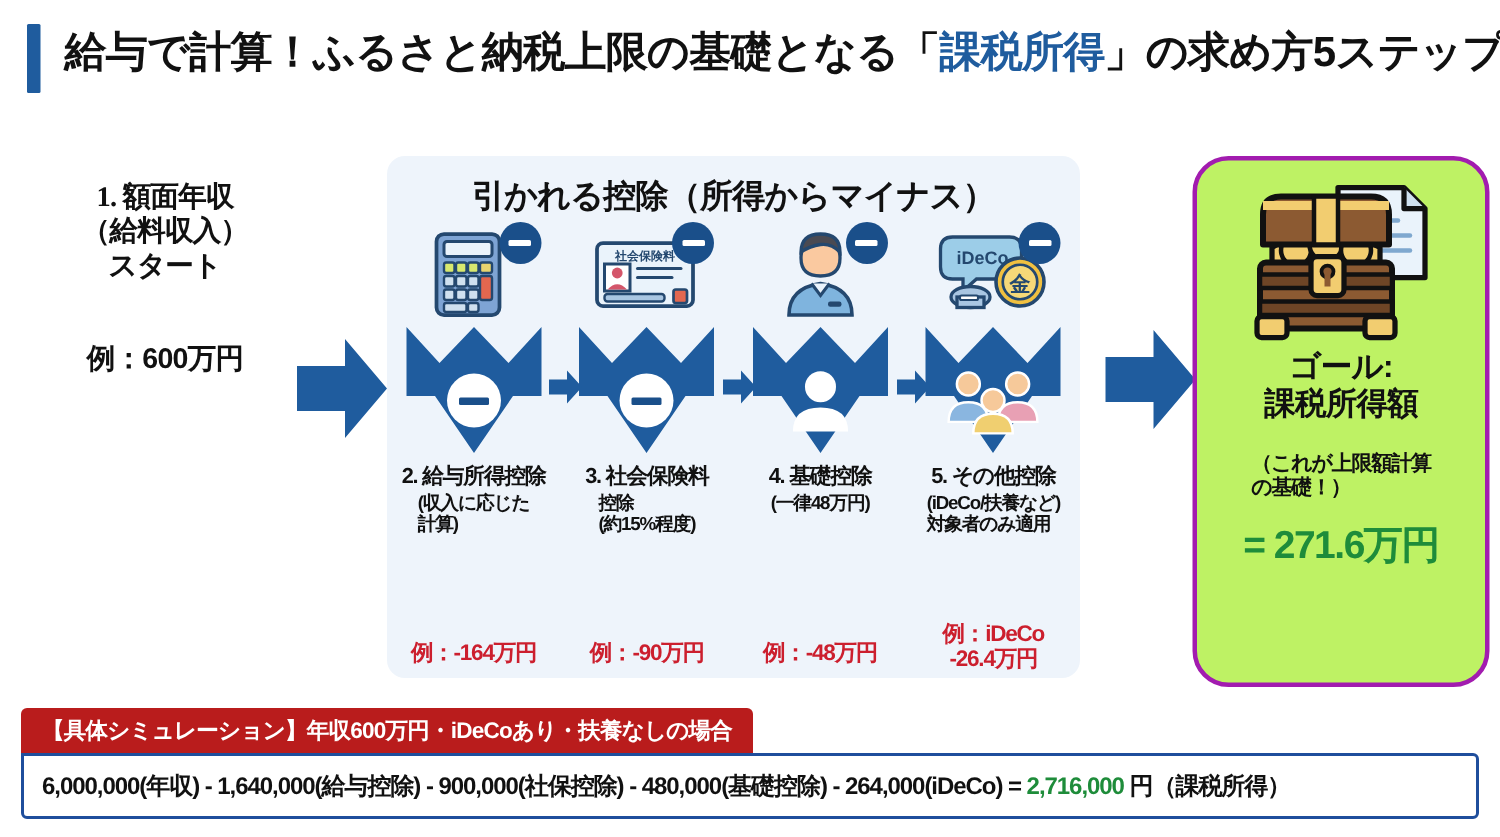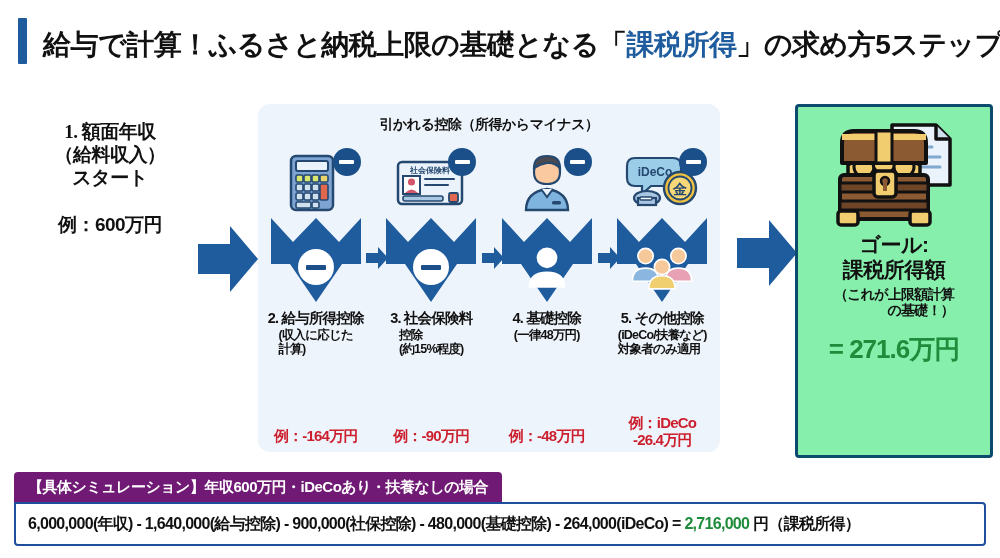--- a/index.html
+++ b/index.html
@@ -7,44 +7,44 @@
     width:1000px;height:558px;
     background:#ffffff;
     font-family:"Liberation Sans","DejaVu Sans",sans-serif;
     color:#111111;
     overflow:hidden;
     position:relative;
   }
   .stage{position:relative;width:1000px;height:558px;}
 
   
-  .title-row{position:absolute;left:18px;top:16px;width:964px;height:48px;display:flex;align-items:flex-end;}
+  .title-row{position:absolute;left:18px;top:16px;width:964px;height:48px;display:flex;align-items:flex-start;}
   .title-bar{width:9px;height:46px;background:#1f5c9e;flex:0 0 auto;border-radius:1px;}
   .title-text{margin-left:16px;font-size:28px;font-weight:bold;letter-spacing:-0.5px;white-space:nowrap;color:#111;}
   .title-text .hl{color:#1f5c9e;}
 
   
   .left-block{position:absolute;left:22px;top:112px;width:176px;text-align:center;}
   .doc-icon{width:122px;height:128px;margin:0 auto;position:relative;}
   .left-label{margin-top:8px;font-size:19px;font-weight:bold;line-height:1.22;letter-spacing:-0.5px;font-family:Liberation Serif, serif;}
-  .left-example{margin-top:22px;font-size:19px;font-weight:bold;letter-spacing:-0.5px;}
+  .left-example{margin-top:36px;font-size:19px;font-weight:bold;letter-spacing:-0.5px;}
 
   
   .big-arrow{position:absolute;width:64px;height:74px;}
   .big-arrow svg{display:block;width:100%;height:100%;}
   #arrow-left{left:196px;top:222px;}
   #arrow-right{left:735px;top:216px;}
 
   
   .mid-panel{
     position:absolute;left:258px;top:104px;width:462px;height:348px;
     background:#eef4fb;border-radius:12px;
   }
   .mid-title{position:absolute;left:0;top:12px;width:462px;text-align:center;
-    font-size:14px;font-weight:bold;letter-spacing:-0.5px;color:#111;}
+    font-size:22px;font-weight:bold;letter-spacing:-0.5px;color:#111;}
 
   .steps{position:absolute;left:0;top:46px;width:462px;height:300px;display:flex;}
   .step{position:relative;width:115.5px;display:flex;flex-direction:column;align-items:center;}
 
   .step-icon{position:relative;width:74px;height:58px;margin-top:4px;}
   .minus-badge{position:absolute;right:-8px;top:-6px;width:28px;height:28px;border-radius:50%;
     background:#1a4f8a;display:flex;align-items:center;justify-content:center;}
   .minus-badge i{display:block;width:15px;height:4px;background:#ffffff;border-radius:1px;}
 
   .funnel{position:relative;width:94px;height:92px;margin-top:2px;}
@@ -58,30 +58,30 @@
   .step-amount{position:absolute;bottom:6px;left:0;width:115.5px;text-align:center;
     font-size:15px;font-weight:bold;color:#cc1f2e;line-height:1.1;letter-spacing:-0.8px;}
   .step-amount.two{bottom:2px;}
 
   .mini-arrow{position:absolute;top:142px;width:22px;height:24px;}
   .mini-arrow svg{display:block;width:100%;height:100%;}
 
   
   .goal-panel{
     position:absolute;left:795px;top:104px;width:192px;height:348px;
-    background:#86efac;border:3px solid #0c4a6e;border-radius:4px;
+    background:#bef264;border:3px solid #a21caf;border-radius:24px;
     display:flex;flex-direction:column;align-items:center;
   }
   .chest{width:128px;height:112px;margin-top:12px;position:relative;}
   .goal-title{margin-top:2px;font-size:21px;font-weight:bold;line-height:1.18;text-align:center;letter-spacing:-0.5px;}
-  .goal-sub{margin-top:3px;font-size:14px;font-weight:bold;line-height:1.15;text-align:right;letter-spacing:-0.8px;}
+  .goal-sub{margin-top:17px;font-size:14px;font-weight:bold;line-height:1.15;text-align:left;letter-spacing:-0.8px;}
   .goal-amount{margin-top:14px;font-size:26px;font-weight:bold;color:#1e8c3a;letter-spacing:-1px;text-align:center;}
 
   
-  .sim-head{position:absolute;left:14px;top:472px;height:30px;background:#701a75;
+  .sim-head{position:absolute;left:14px;top:472px;height:30px;background:#b91c1c;
     border-radius:4px 4px 0 0;display:flex;align-items:center;padding:0 14px;}
   .sim-head span{color:#ffffff;font-size:15px;font-weight:bold;letter-spacing:-0.5px;white-space:nowrap;}
   .sim-body{position:absolute;left:14px;top:502px;width:972px;height:44px;
     background:#ffffff;border:2px solid #1f4e9c;border-radius:0 4px 4px 4px;
     display:flex;align-items:center;padding:0 12px;box-sizing:border-box;}
   .sim-formula{font-size:16px;font-weight:bold;letter-spacing:-0.7px;white-space:nowrap;color:#111;}
   .sim-formula .green{color:#1e8c3a;}
 </style>
 </head>
 <body>

